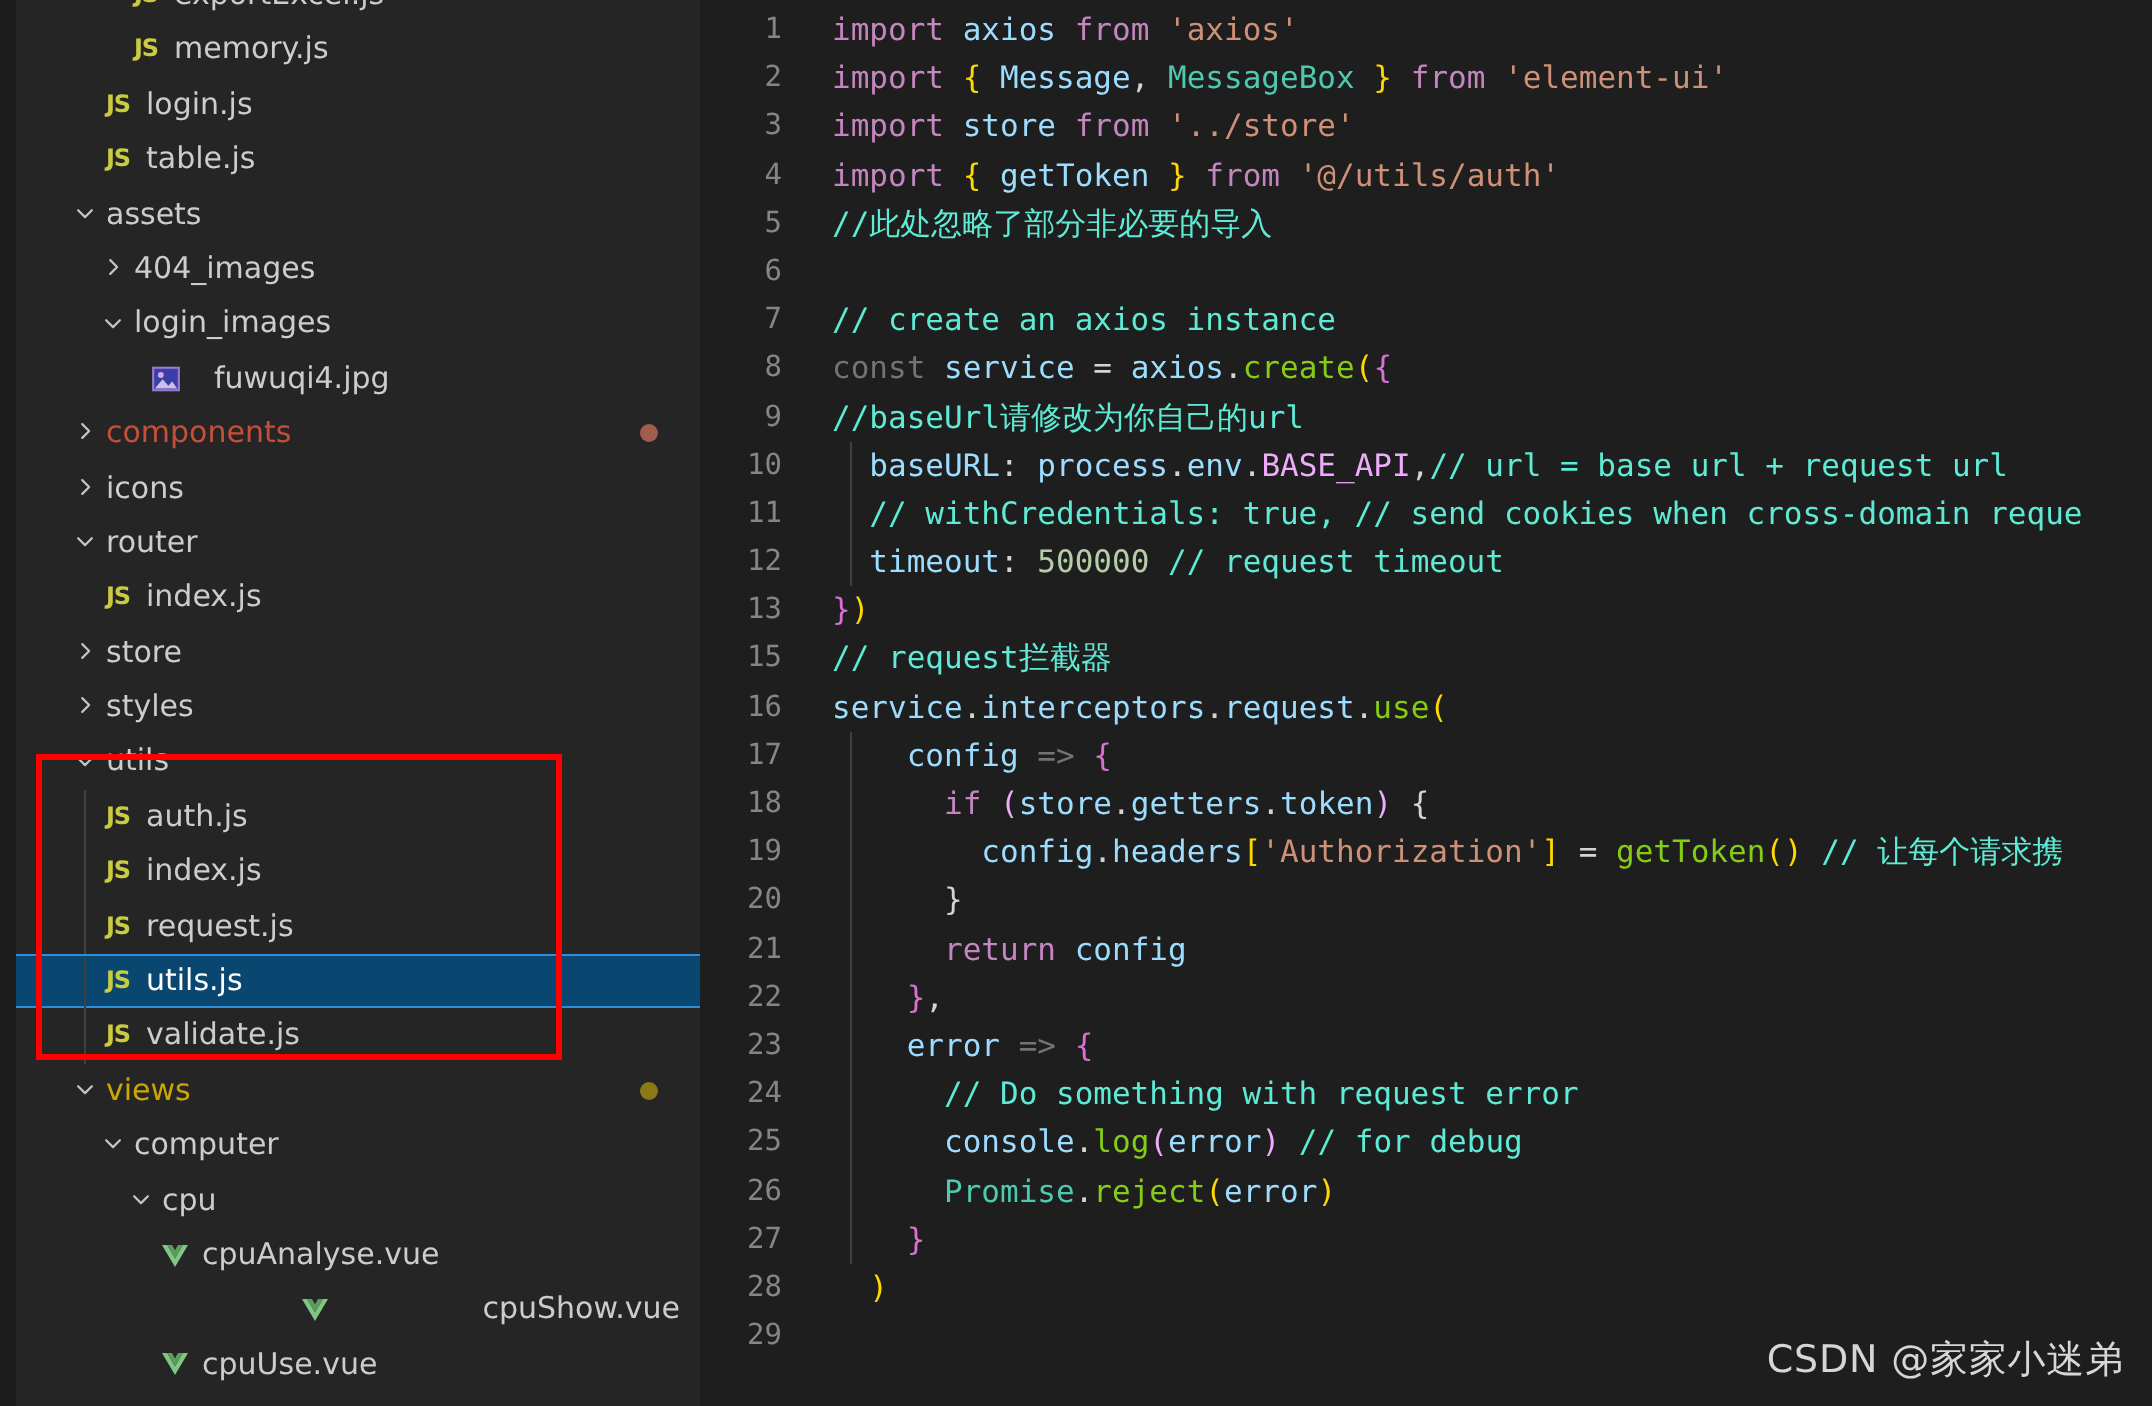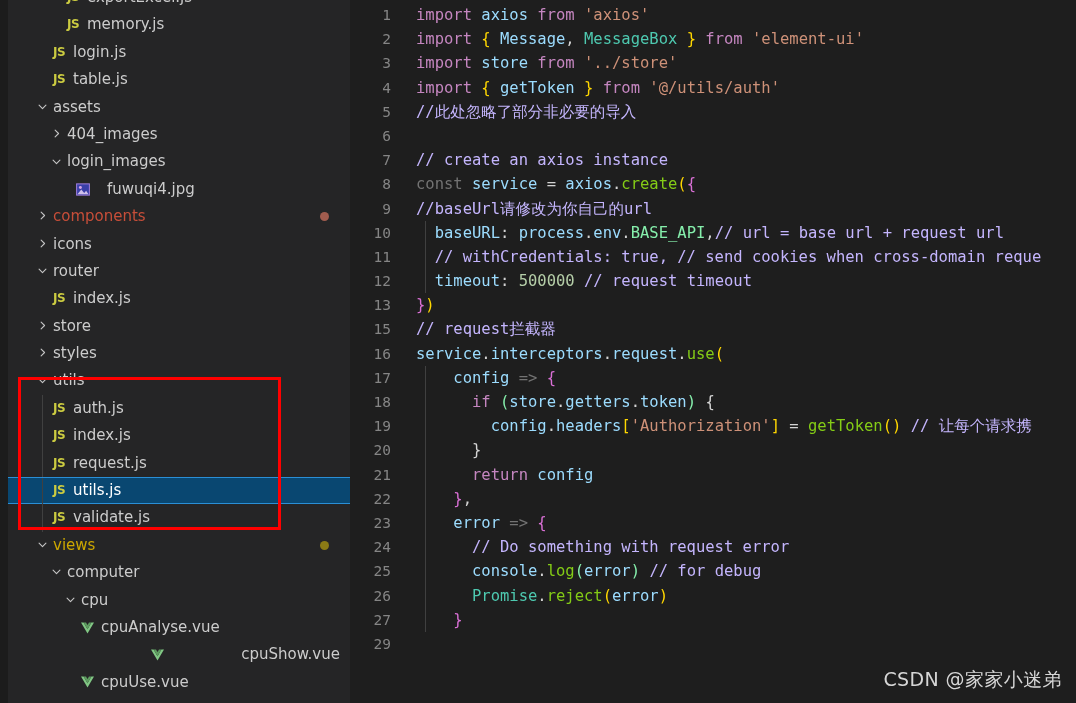--- a/index.html
+++ b/index.html
@@ -81,29 +81,29 @@
   }
   .ctext { position:relative; flex:1 1 auto; }
   .ig {
     display:inline-block; position:absolute; top:0;
     width:1px; height:24.2px; background:#404040;
   }
   
   .k  { color:#c586c0; }   
   .k2 { color:#737373; }   
   .s  { color:#ce9178; }   
-  .c  { color:#c4b5fd; }   
+  .c  { color:#5eead4; }   
   .v  { color:#9cdcfe; }   
   .f  { color:#84cc16; }   
   .cls{ color:#4ec9b0; }   
   .n  { color:#b5cea8; }   
   .p  { color:#d4d4d4; }   
   .b1 { color:#ffd700; }   
   .b2 { color:#da70d6; }   
-  .b3 { color:#86efac; }   
+  .b3 { color:#f0abfc; }   
 
   
   .watermark {
     position:absolute; right:14px; bottom:10px; z-index:50;
     color:#d6d6d6; font-size:19px; letter-spacing:0.4px;
     font-family:"DejaVu Sans","Liberation Sans",sans-serif;
   }
 </style>
 </head>
 <body>
@@ -345,18 +345,19 @@
         <div class="cline"><span class="lnum">18</span><span class="ctext"><span class="ig" style="left: 9px;"></span><span class="p">      </span><span class="k">if </span><span class="b3">(</span><span class="v">store</span><span class="p">.</span><span class="v">getters</span><span class="p">.</span><span class="v">token</span><span class="b3">)</span><span class="p"> {</span></span></div>
         <div class="cline"><span class="lnum">19</span><span class="ctext"><span class="ig" style="left: 9px;"></span><span class="v">        config</span><span class="p">.</span><span class="v">headers</span><span class="b1">[</span><span class="s">'Authorization'</span><span class="b1">]</span><span class="p"> = </span><span class="f">getToken</span><span class="b1">()</span><span class="p"> </span><span class="c">// 让每个请求携</span></span></div>
         <div class="cline"><span class="lnum">20</span><span class="ctext"><span class="ig" style="left: 9px;"></span><span class="p">      }</span></span></div>
         <div class="cline"><span class="lnum">21</span><span class="ctext"><span class="ig" style="left: 9px;"></span><span class="p">      </span><span class="k">return </span><span class="v">config</span></span></div>
         <div class="cline"><span class="lnum">22</span><span class="ctext"><span class="ig" style="left: 9px;"></span><span class="b2">    }</span><span class="p">,</span></span></div>
         <div class="cline"><span class="lnum">23</span><span class="ctext"><span class="ig" style="left: 9px;"></span><span class="v">    error </span><span class="k2">=&gt; </span><span class="b2">{</span></span></div>
         <div class="cline"><span class="lnum">24</span><span class="ctext"><span class="ig" style="left: 9px;"></span><span class="c">      // Do something with request error</span></span></div>
         <div class="cline"><span class="lnum">25</span><span class="ctext"><span class="ig" style="left: 9px;"></span><span class="v">      console</span><span class="p">.</span><span class="f">log</span><span class="b3">(</span><span class="v">error</span><span class="b3">)</span><span class="p"> </span><span class="c">// for debug</span></span></div>
         <div class="cline"><span class="lnum">26</span><span class="ctext"><span class="ig" style="left: 9px;"></span><span class="cls">      Promise</span><span class="p">.</span><span class="f">reject</span><span class="b1">(</span><span class="v">error</span><span class="b1">)</span></span></div>
         <div class="cline"><span class="lnum">27</span><span class="ctext"><span class="ig" style="left: 9px;"></span><span class="b2">    }</span></span></div>
+        <div class="cline"><span class="lnum">28</span><span class="ctext"><span class="b1">  )</span></span></div>
         <div class="cline"><span class="lnum">29</span><span class="ctext"></span></div>
       </div>
     <div class="watermark">CSDN @家家小迷弟</div>
   </div>
 
 </div>
 
 </body></html>

